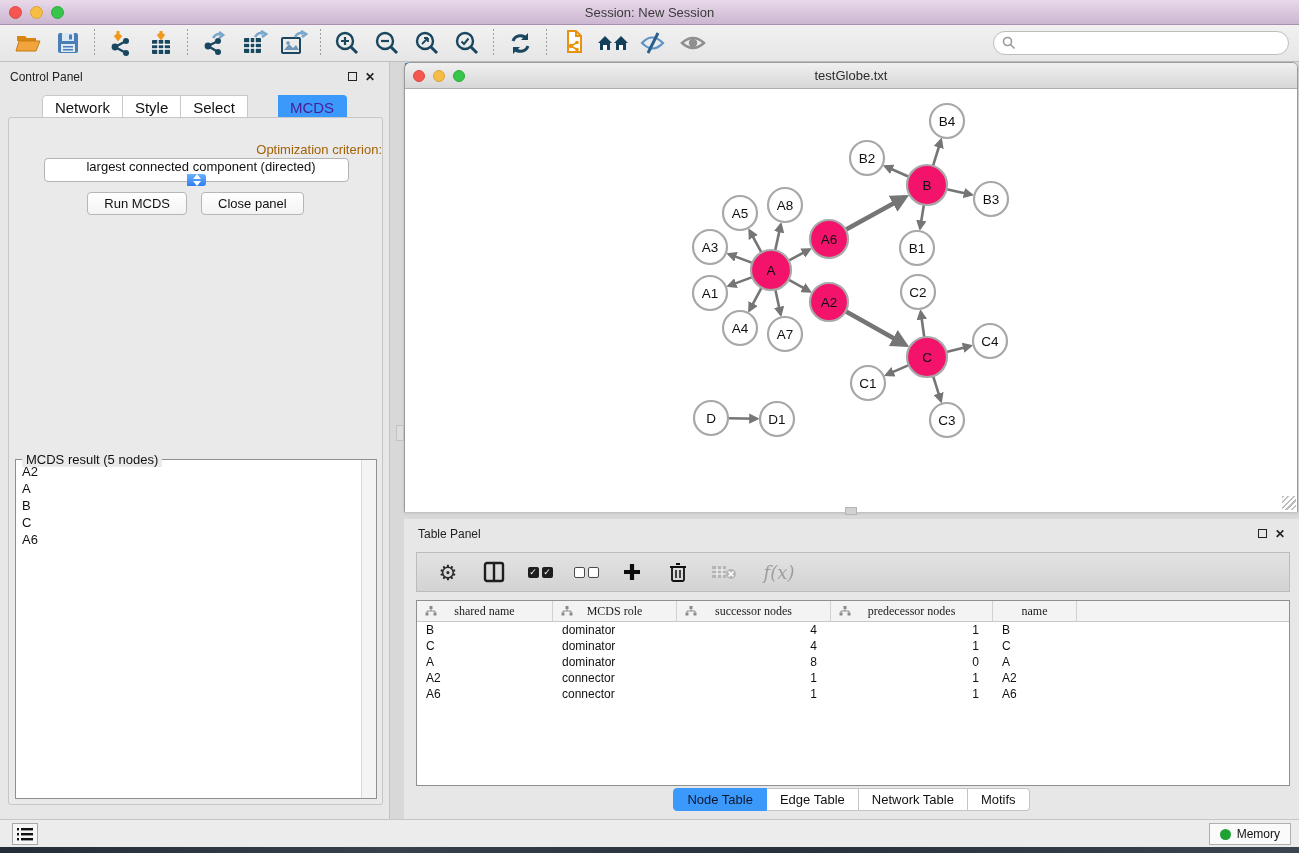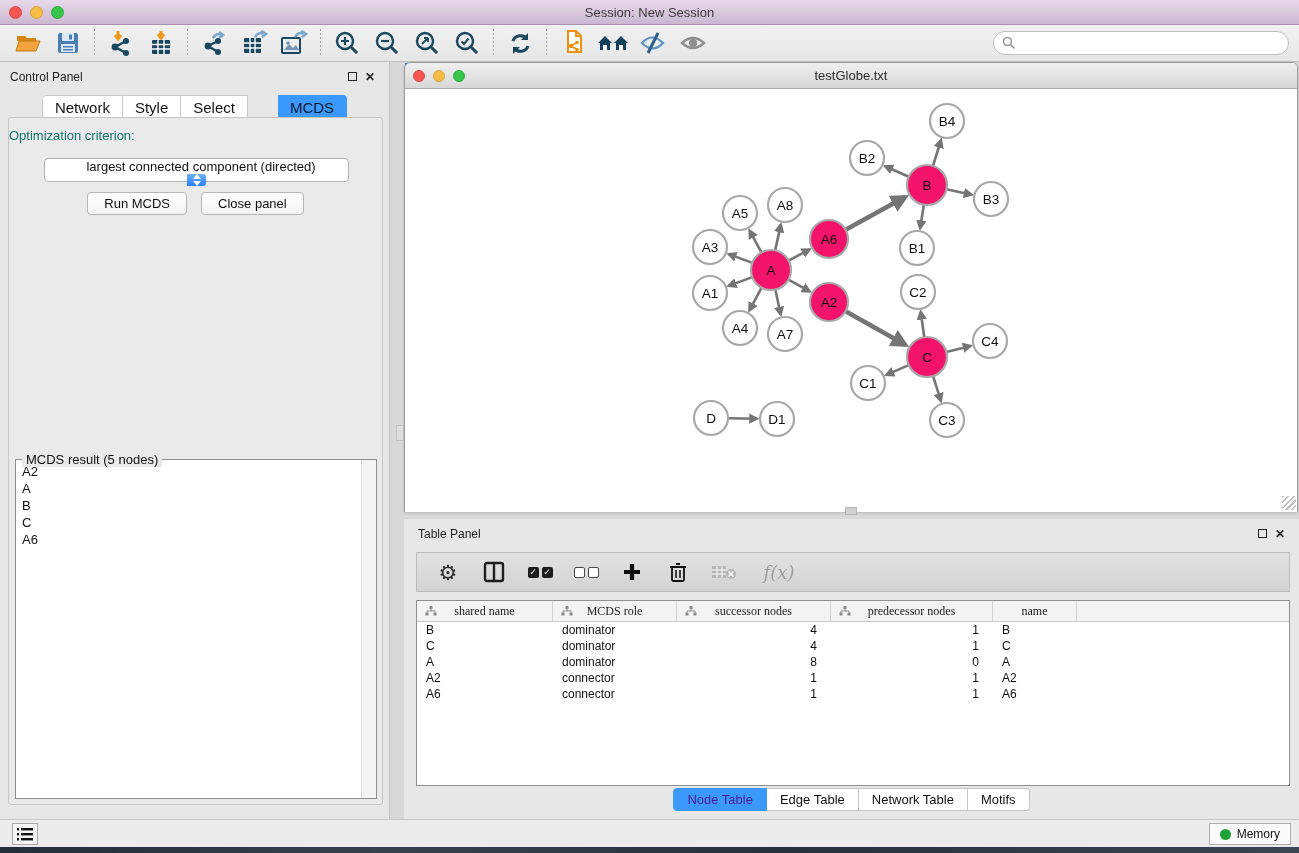--- a/index.html
+++ b/index.html
@@ -39,25 +39,25 @@
   .panel-head .ptitle { font-size:12px; color:#222; }
   .panel-head .spacer { flex:1; }
   .wicon { font-size:12px; color:#222; width:18px; text-align:center; cursor:pointer; }
   .float-box { display:inline-block; width:9px; height:9px; border:1.5px solid #222; }
 
   .tabs-row { position:absolute; left:0; top:33px; width:100%; display:flex; justify-content:center; }
   .tab { font-size:15px; padding:3px 12px; background:#fff; border:1px solid #c9c9c9;
     border-left:none; color:#111; cursor:pointer; }
   .tab:first-child { border-left:1px solid #c9c9c9; border-radius:4px 0 0 4px; }
   .tab:last-child { border-radius:0 4px 4px 0; }
-  .tab.selected { background:#3b99fc; border-color:#3b99fc; color:#0f172a;margin-left:30px; }
+  .tab.selected { background:#3b99fc; border-color:#3b99fc; color:#4c1d95;margin-left:30px; }
 
   .tab-content { position:absolute; left:8px; top:55px; width:375px; height:688px;
     background:#eaeaea; border:1px solid #c6c6c6; border-radius:3px; }
-  .opt-label { text-align:left; margin-top:10px; font-size:13px; color:#0f766e; }
+  .opt-label { text-align:right; margin-top:24px; font-size:13px; color:#a16207; }
   .dropdown { position:absolute; left:35px; top:40px; width:305px; height:24px;
     background:#fff; border:1px solid #b3b3b3; border-radius:4px;
     display:flex; align-items:center; cursor:pointer;flex-direction:column; }
   .dropdown .dval { flex:1; font-size:13px; padding-left:9px; color:#111; white-space:nowrap; }
   .stepper { width:19px; height:22px; margin-right:0px; border-radius:0 3px 3px 0;
     background:linear-gradient(#6cb1f9,#2e7ef4); display:flex; flex-direction:column;
     align-items:center; justify-content:center; gap:2px; }
   .stepper .up { width:0;height:0;border-left:4px solid transparent;border-right:4px solid transparent;border-bottom:5px solid #fff; }
   .stepper .down { width:0;height:0;border-left:4px solid transparent;border-right:4px solid transparent;border-top:5px solid #fff; }
   .btn-row { position:absolute; left:0; top:74px; width:100%; display:flex; justify-content:center; gap:14px; }
@@ -119,21 +119,21 @@
   .tr { display:flex; height:16px; align-items:center; cursor:default; }
   .td { font-size:12px; color:#111; overflow:hidden; white-space:nowrap; }
   .td.c0,.td.c1,.td.c4 { padding-left:9px; text-align:left; }
   .td.c2,.td.c3 { text-align:right; padding-right:14px; }
 
   .tp-tabs { position:absolute; left:0; top:269px; width:100%; display:flex; justify-content:center; }
   .tp-tab { font-size:13px; padding:3px 13px; background:#fff; border:1px solid #c4c4c4;
     border-left:none; color:#111; cursor:pointer; }
   .tp-tab:first-child { border-left:1px solid #c4c4c4; border-radius:4px 0 0 4px; }
   .tp-tab:last-child { border-radius:0 4px 4px 0; }
-  .tp-tab.selected { background:#3b99fc; border-color:#3b99fc; color:#4c1d95; }
+  .tp-tab.selected { background:#3b99fc; border-color:#3b99fc; color:#0f172a; }
 
   
   .statusbar { position:absolute; left:0; top:819px; width:1299px; height:28px;
     background:#ececec; border-top:1px solid #c6c6c6; }
   .list-btn { position:absolute; left:12px; top:3px; width:26px; height:22px;
     background:#f6f6f6; border:1px solid #a8a8a8; display:flex; align-items:center; justify-content:center; cursor:pointer; }
   .memory-btn { position:absolute; right:8px; top:3px; height:22px;
     background:#fafafa; border:1px solid #b0b0b0; display:flex; align-items:center;
     gap:6px; padding:0 10px; font-size:12px; color:#111; cursor:pointer; }
   .mem-dot { width:11px; height:11px; border-radius:50%; background:#1da233; }

